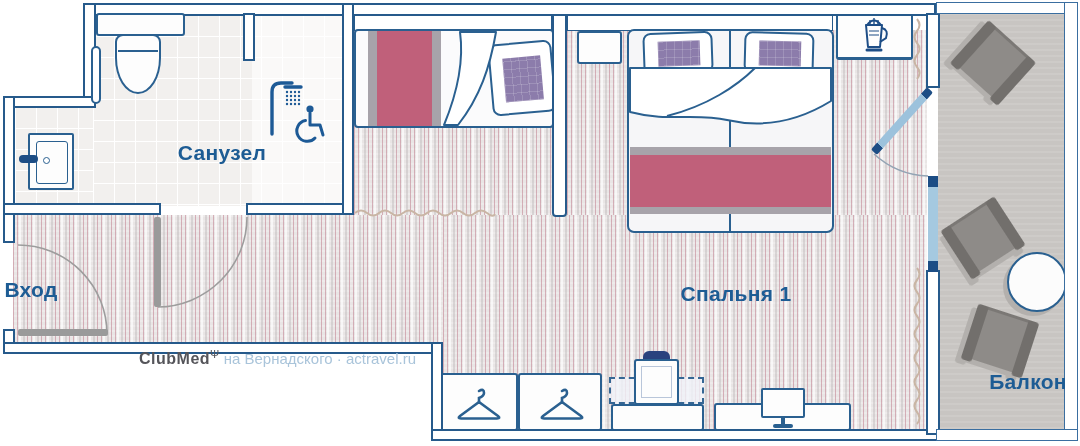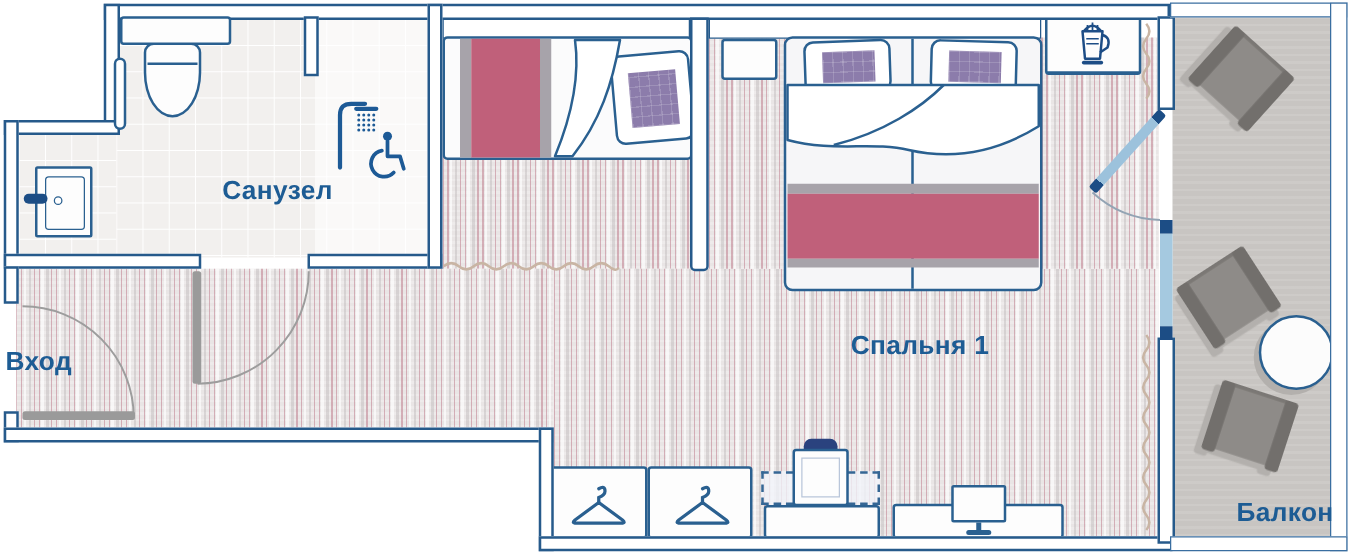--- a/index.html
+++ b/index.html
@@ -241,18 +241,22 @@
   </div>
   <div class="chair" style="left:968px;top:312px;transform:rotate(18deg);">
     <div class="back"></div>
       <div class="seat"></div>
       <div class="arm l"></div>
       <div class="arm r"></div>
   </div>
   <div class="abs" style="left:1007px;top:252px;width:60px;height:60px;border-radius:50%;background:#fcfcfc;border:2.5px solid #2a6090;box-sizing:border-box;z-index:32;filter:drop-shadow(-4px 4px 0 #b3b0ad);"></div>
 
   <div class="lbl" style="left:222px;top:153px;">Санузел</div>
-  <div class="lbl" style="left:736px;top:277px;">Спальня 1</div>
+  <div class="lbl" style="left:736px;top:294px;">Спальня 1</div>
   <div class="lbl" style="left:31px;top:290px;">Вход</div>
-  <div class="lbl" style="left:1028px;top:411px;">Балкон</div>
-
+  <div class="lbl" style="left:1028px;top:382px;">Балкон</div>
+
+  <div class="wm">
+    <span class="brand">ClubMed</span><span class="tri">Ψ</span>
+    <span class="rest">на Вернадского · actravel.ru</span>
+  </div>
 
 </div>
 
 </body></html>

